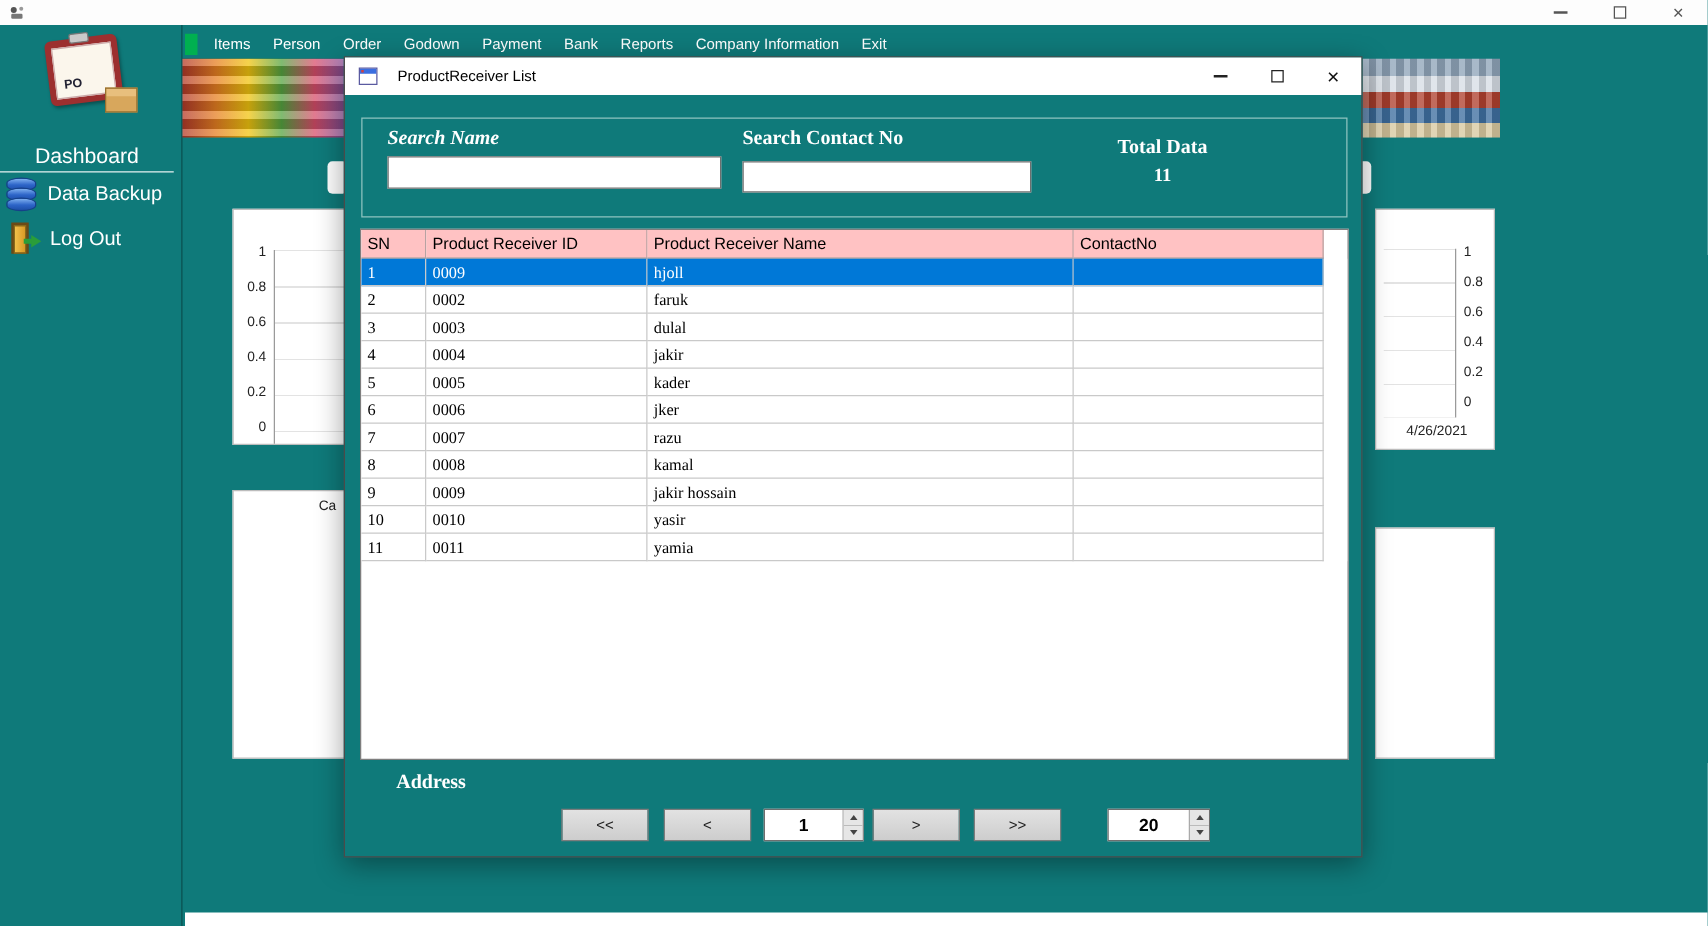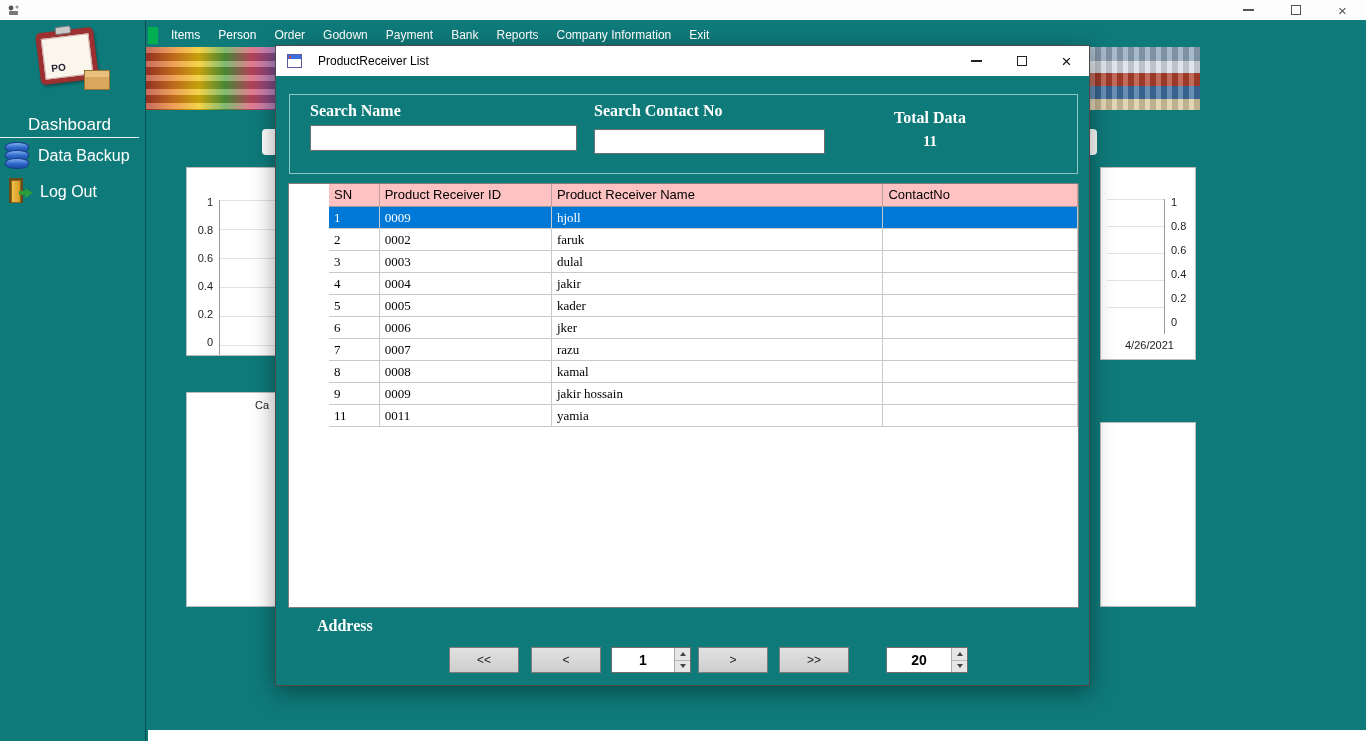--- a/index.html
+++ b/index.html
@@ -82,30 +82,30 @@
   .form-icon::after{content:"";position:absolute;left:1px;top:1px;width:2px;height:2px;background:#d24040;}
   .modal-title{margin-left:16px;font-size:12px;color:#000;}
   .modal-controls{position:absolute;right:0;top:0;height:30px;display:flex;}
   .mc{width:45px;height:30px;display:flex;align-items:center;justify-content:center;cursor:default;}
   .mc .min-glyph{background:#222;}
   .mc .max-glyph{border-color:#222;}
   .mc .x-glyph{color:#111;font-size:17px;}
 
   .search-panel{position:absolute;left:13px;top:48px;width:789px;height:80px;border:1px solid #8fc4c0;}
   .lbl{position:absolute;font-family:"Liberation Serif",serif;font-weight:bold;color:#fff;font-size:16px;}
-  .search-name-lbl{left:20px;top:7px;}
+  .search-name-lbl{left:20px;top:7px;font-style:italic;}
   .search-contact-lbl{left:304px;top:7px;}
   .inp{position:absolute;height:26px;border:1px solid #6f6f6f;background:#fff;font-size:14px;padding-left:5px;font-family:"Liberation Sans",sans-serif;}
   .name-inp{left:20px;top:30px;width:267px;}
   .contact-inp{left:304px;top:34px;width:231px;height:25px;}
   .total-block{position:absolute;left:570px;top:14px;width:140px;text-align:center;color:#fff;font-family:"Liberation Serif",serif;font-weight:bold;}
   .total-label{font-size:16px;}
   .total-value{font-size:15px;margin-top:6px;}
 
-  .grid{position:absolute;left:12px;top:137px;width:791px;height:425px;background:#fff;border:1px solid #7e7e7e;overflow:hidden;padding-left:40px;}
+  .grid{position:absolute;left:12px;top:137px;width:791px;height:425px;background:#fff;border:1px solid #7e7e7e;overflow:hidden;}
   .grid-header{display:flex;height:23px;}
   .grow{display:flex;height:22px;background:#fff;}
   .gcell{border-right:1px solid #c9c9c9;border-bottom:1px solid #c9c9c9;padding-left:5px;font-size:13px;line-height:21px;overflow:hidden;white-space:nowrap;font-family:"Liberation Serif",serif;color:#000;}
   .hcell{background:var(--header_pink);font-family:"Liberation Sans",sans-serif;line-height:22px;border-right:1px solid #b8a2a2;border-bottom:1px solid #9a9a9a;}
   .c0{width:52px;}
   .c1{width:177px;}
   .c2{width:341px;}
   .c3{width:200px;}
   .grow.selected .gcell{background:var(--selection_blue);color:#fff;}
 
@@ -313,20 +313,26 @@
             <div class="gcell c2">kamal</div>
             <div class="gcell c3"></div>
           </div>
           <div class="grow">
             <div class="gcell c0">9</div>
             <div class="gcell c1">0009</div>
             <div class="gcell c2">jakir hossain</div>
             <div class="gcell c3"></div>
           </div>
           <div class="grow">
+            <div class="gcell c0">10</div>
+            <div class="gcell c1">0010</div>
+            <div class="gcell c2">yasir</div>
+            <div class="gcell c3"></div>
+          </div>
+          <div class="grow">
             <div class="gcell c0">11</div>
             <div class="gcell c1">0011</div>
             <div class="gcell c2">yamia</div>
             <div class="gcell c3"></div>
           </div>
         </div>
     </div>
 
     <div class="address-lbl">Address</div>
 

